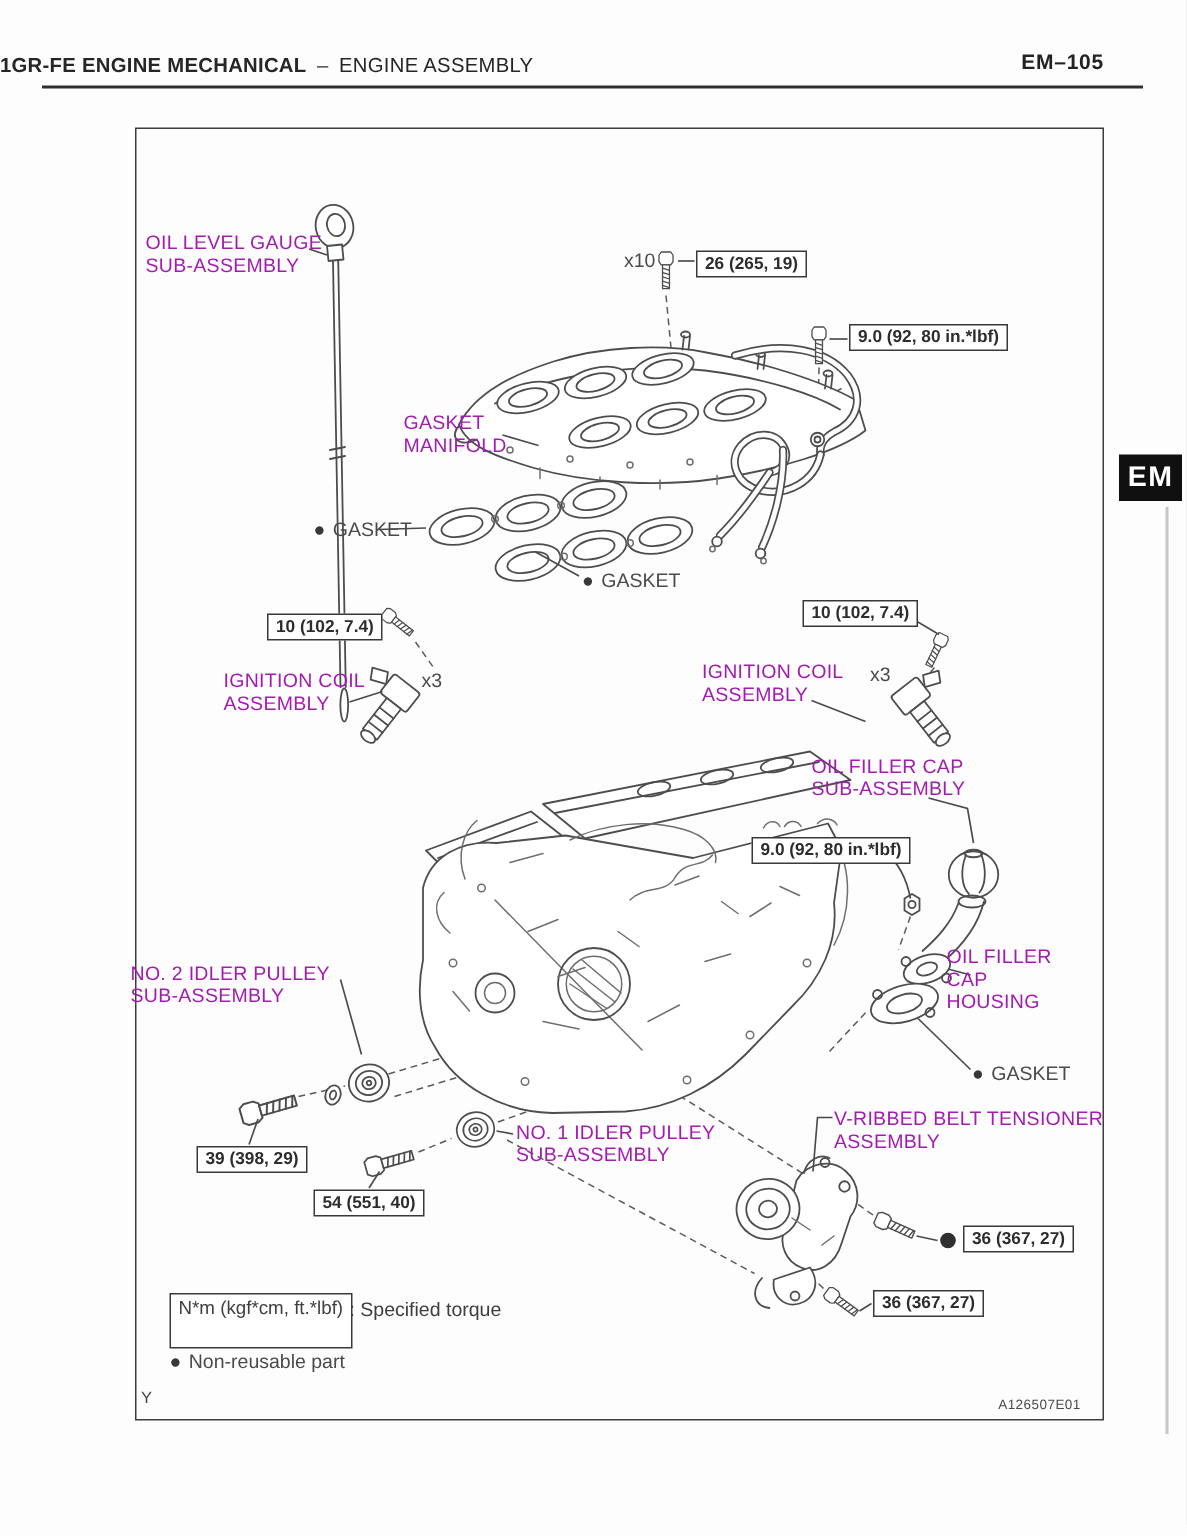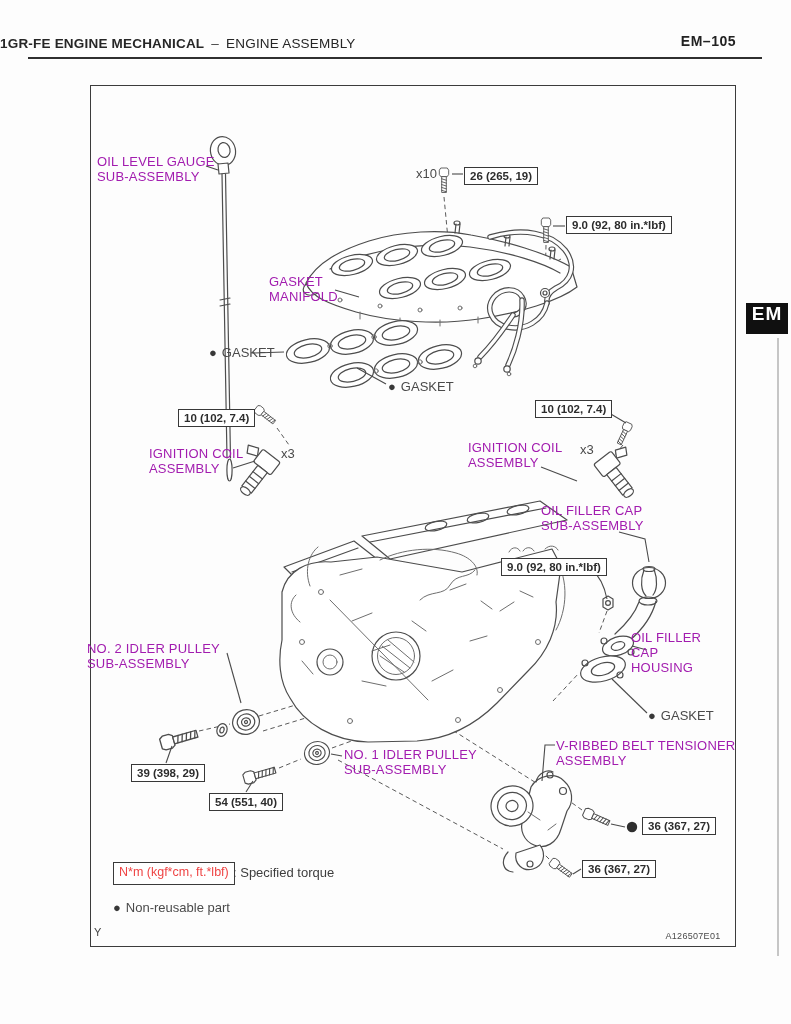--- a/index.html
+++ b/index.html
@@ -5,30 +5,30 @@
   html,body{margin:0;padding:0;background:#e9e9e9}
   .page{position:relative;width:791px;height:1024px;background:#fdfdfd;overflow:hidden;
         font-family:"Liberation Sans",sans-serif;color:#333}
   .hdr{position:absolute;top:36px;left:0;width:100%;text-align:left;font-size:13.5px;color:#262626;letter-spacing:.2px}
   .hdr .b{font-weight:bold}
   .hdr .dash{margin:0 7px;color:#3a3a3a}
   .pagecode{position:absolute;top:33px;right:55px;font-size:14px;font-weight:bold;color:#222;letter-spacing:.5px}
   .rule{position:absolute;top:57px;left:28px;width:734px;height:2.2px;background:#2f2f2f}
   .frame{position:absolute;left:90px;top:85px;width:644px;height:860px;border:1.6px solid #3c3c3c}
   .em-tab{position:absolute;left:746px;top:303px;width:42px;height:31px;background:#101010;color:#fff;
-          font-weight:bold;font-size:19px;display:flex;justify-content:center;letter-spacing:1px}
+          font-weight:bold;font-size:19px;display:flex;align-items:center;justify-content:center;letter-spacing:1px}
   .page-edge{position:absolute;left:777px;top:338px;width:1.5px;height:618px;background:#c6c6c6}
   .callout{position:absolute;font-size:13px;line-height:15px;color:#a21caf;white-space:pre-line;letter-spacing:.2px}
   .qty{position:absolute;font-size:13px;color:#4a4a4a}
   .tq{position:absolute;border:1.5px solid #383838;background:#fff;padding:2px 5px 1px;
       font-size:11.5px;font-weight:bold;line-height:13px;color:#2d2d2d;white-space:nowrap}
   .dotlabel{position:absolute;font-size:13px;line-height:15px;color:#4a4a4a;white-space:nowrap}
   .dot{display:inline-block;margin-right:5px;color:#383838;font-size:13px}
-  .legend-box{position:absolute;border:1.3px solid #3a3a3a;background:#fff;padding:2px 5px 5px;
-      font-size:12.5px;line-height:14px;color:#ef4444;white-space:nowrap}
+  .legend-box{position:absolute;border:1.3px solid #3a3a3a;background:#fff;padding:2px 5px 19px;
+      font-size:12.5px;line-height:14px;color:#404040;white-space:nowrap}
   .legend-cap{position:absolute;font-size:13px;color:#3d3d3d;white-space:nowrap}
   .cornerY{position:absolute;left:94px;top:926px;font-size:11px;color:#454545}
   .figcode{position:absolute;left:655px;top:931px;width:76px;text-align:center;font-size:9px;color:#4a4a4a;letter-spacing:.3px}
   svg.art{position:absolute;left:0;top:0}
   svg .ln{fill:none;stroke:#4d4d4d;stroke-width:1.2;stroke-linecap:round;stroke-linejoin:round}
   svg .lw{fill:#fff;stroke:#4d4d4d;stroke-width:1.2;stroke-linejoin:round}
   svg .lt{fill:none;stroke:#6e6e6e;stroke-width:1;stroke-linecap:round}
   svg .dash{fill:none;stroke:#5a5a5a;stroke-width:1;stroke-dasharray:4.5 3.2}
   svg .ldr{fill:none;stroke:#4a4a4a;stroke-width:1.1}
   svg .tube{fill:none;stroke:#4d4d4d;stroke-width:5.5;stroke-linecap:round}

